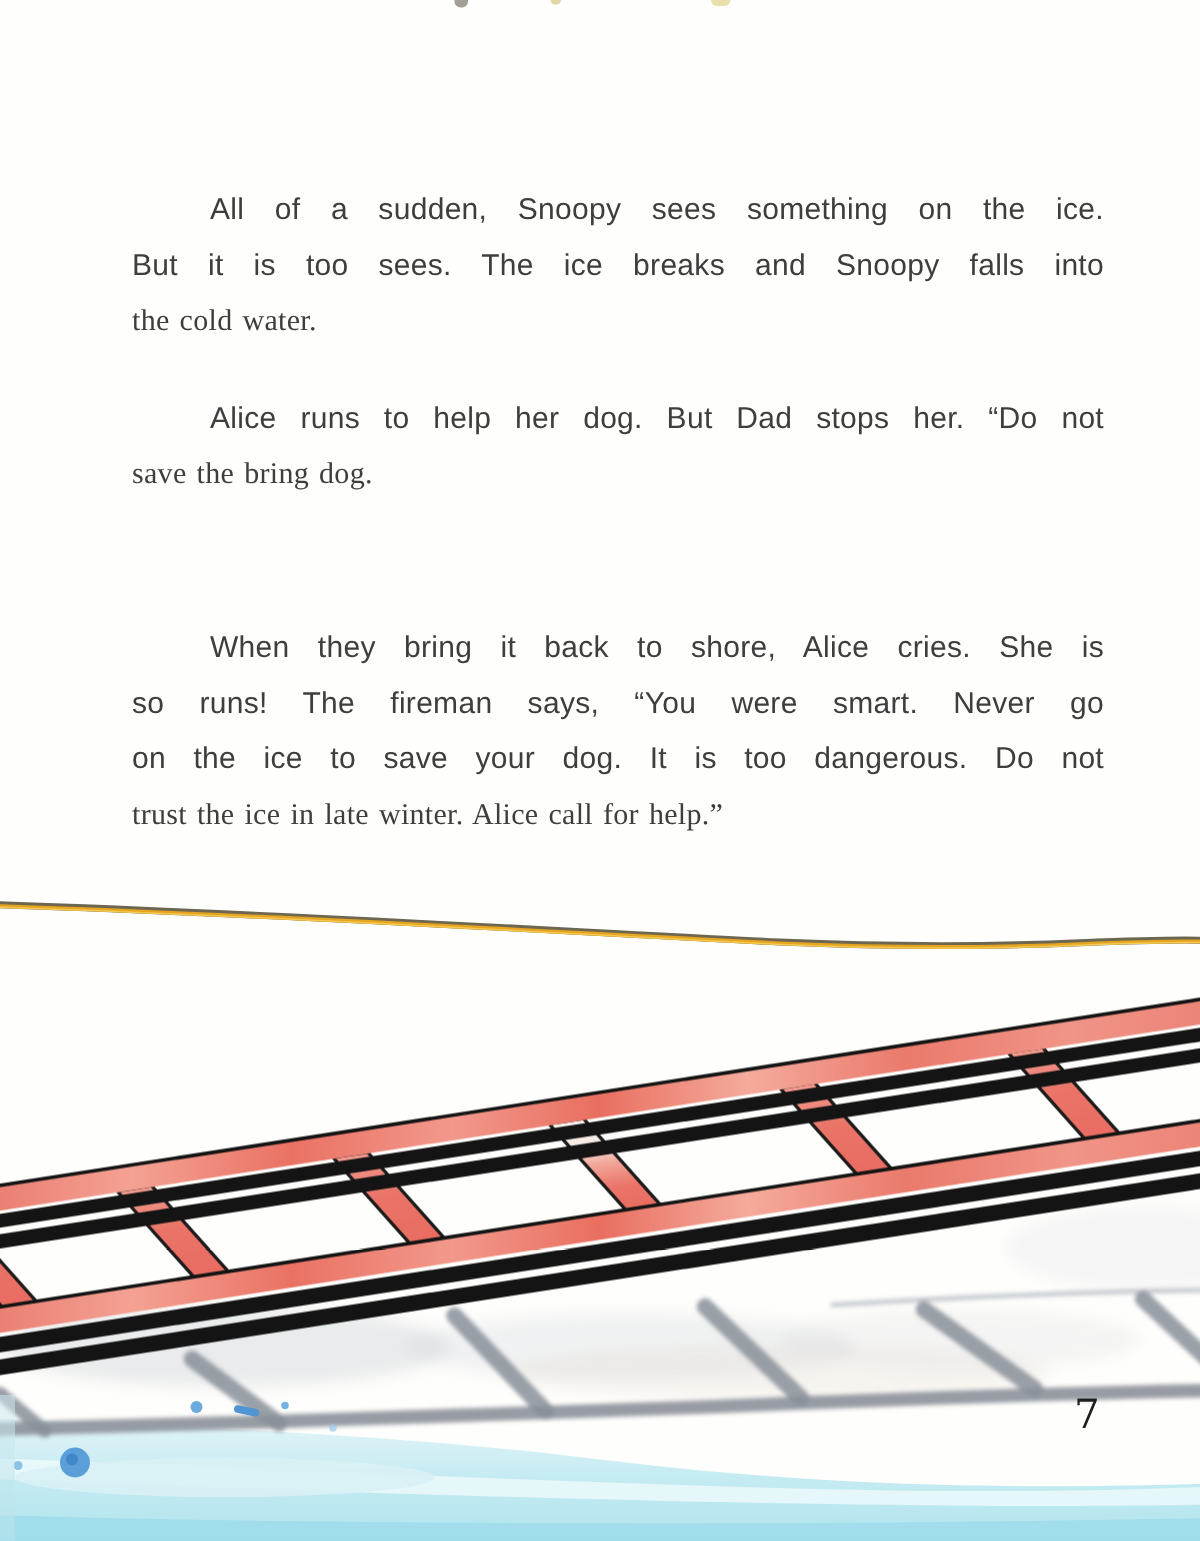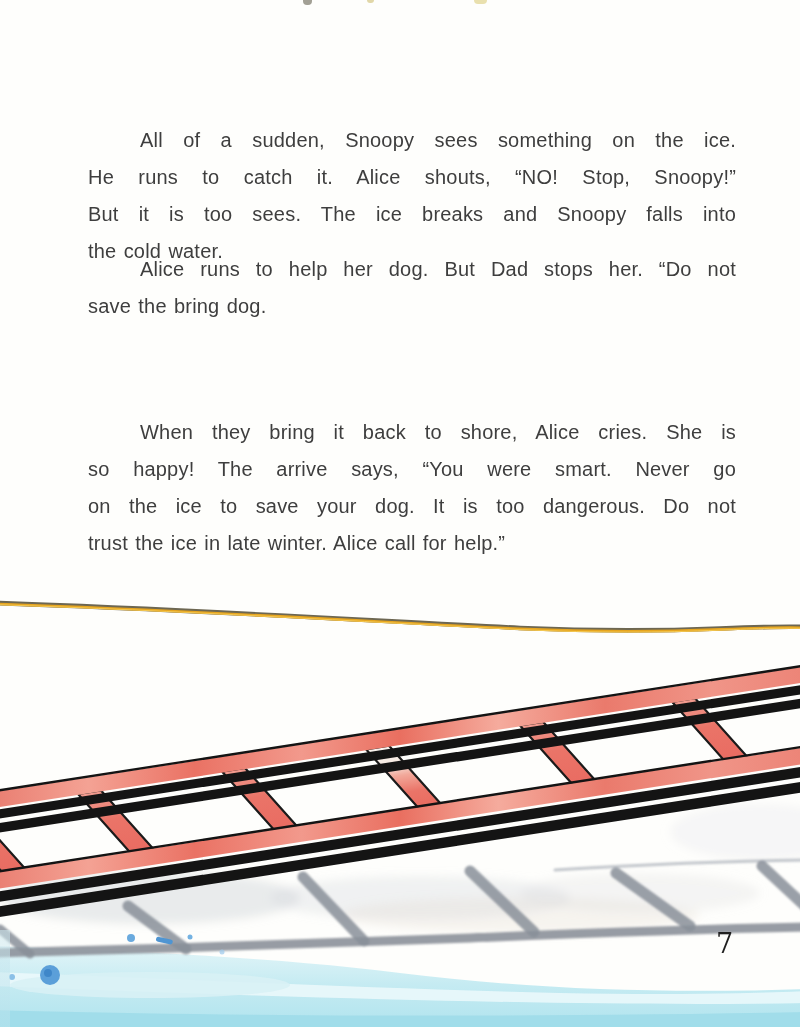--- a/index.html
+++ b/index.html
@@ -10,23 +10,23 @@
   }
   
   .para{position:absolute;left:88px;width:648px;}
   .line{
     height:37px;line-height:37px;font-size:20px;color:#3e3e3e;
     letter-spacing:0.2px;word-spacing:1.5px;
     text-align:justify;text-align-last:justify;
     white-space:nowrap;overflow:visible;
   }
   .line.indent{padding-left:52px;}
-  .line.last{text-align-last:left;}
+  .line.last{text-align-last:left;font-family:Liberation Serif, serif;}
   #para-1{top:122px;}
-  #para-2{top:251px;}
+  #para-2{top:261px;}
   #para-3{top:414px;}
   
   .illustration{position:absolute;left:0;top:560px;width:800px;height:467px;}
   
   .page-number{
     position:absolute;left:716px;top:928px;width:40px;
     font-family:"DejaVu Serif","Liberation Serif",serif;
     font-size:27px;color:#1f1f1f;text-align:left;
   }
   
@@ -49,31 +49,30 @@
 <body>
 
 <div class="page">
 
   <div class="speck speck-1"></div>
   <div class="speck speck-2"></div>
   <div class="speck speck-3"></div>
 
   <div class="para" id="para-1">
     <div class="line indent">All of a sudden, Snoopy sees something on the ice.</div>
-    <div class="line">He runs to catch it. Alice shouts, “NO! Stop, Snoopy!”</div>
     <div class="line">But it is too sees. The ice breaks and Snoopy falls into</div>
     <div class="line last">the cold water.</div>
   </div>
   <div class="para" id="para-2">
     <div class="line indent">Alice runs to help her dog. But Dad stops her. “Do not</div>
     <div class="line last">save the bring dog.</div>
   </div>
   <div class="para" id="para-3">
     <div class="line indent">When they bring it back to shore, Alice cries. She is</div>
-    <div class="line">so happy! The arrive says, “You were smart. Never go</div>
+    <div class="line">so runs! The fireman says, “You were smart. Never go</div>
     <div class="line">on the ice to save your dog. It is too dangerous. Do not</div>
     <div class="line last">trust the ice in late winter. Alice call for help.”</div>
   </div>
 
   <svg class="illustration" viewBox="0 560 800 467" preserveAspectRatio="none">
     <defs>
       <linearGradient id="railGrad" x1="0" y1="0" x2="1" y2="0">
         <stop offset="0" stop-color="#e97d70"></stop>
         <stop offset="0.12" stop-color="#f4a294"></stop>
         <stop offset="0.25" stop-color="#ea7264"></stop>

